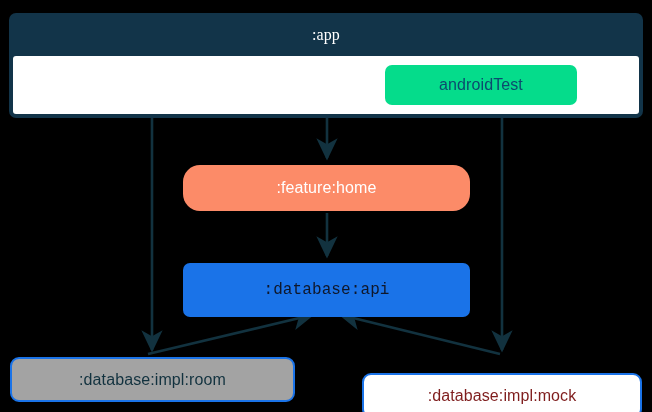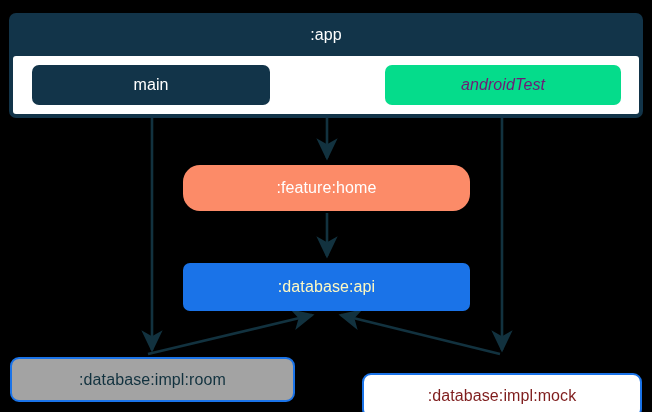--- a/index.html
+++ b/index.html
@@ -47,20 +47,21 @@
     position: absolute;
     left: 0;
     top: 0;
     width: 100%;
     height: 43px;
     display: flex;
     align-items: center;
     justify-content: center;
     color: #ffffff;
     font-size: 16px;
+    font-family: Liberation Serif, serif;
   }
   #app-inner {
     position: absolute;
     left: 4px;
     top: 43px;
     width: 626px;
     height: 58px;
     background: #ffffff;
     border-radius: 3px;
   }
@@ -69,44 +70,44 @@
     top: 65px;
     width: 238px;
     height: 40px;
     background: #123449;
     color: #ffffff;
     border-radius: 7px;
   }
   #node-androidtest {
     left: 385px;
     top: 65px;
-    width: 236px;
+    width: 192px;
     height: 40px;
     background: #05dc8b;
-    color: #701a75;
+    color: #0c4a6e;
     border-radius: 7px;
-    font-style: italic;
   }
   #node-feature-home {
     left: 183px;
     top: 165px;
     width: 287px;
     height: 46px;
     background: #fc8b68;
     color: #ffffff;
     border-radius: 17px;
   }
   #node-database-api {
     left: 183px;
     top: 263px;
     width: 287px;
-    height: 48px;
+    height: 54px;
     background: #1a73e8;
-    color: #fef9c3;
+    color: #0f172a;
     border-radius: 7px;
+    font-family: Liberation Mono, monospace;
   }
   #node-impl-room {
     left: 10px;
     top: 357px;
     width: 285px;
     height: 45px;
     background: #a3a3a3;
     color: #12323f;
     border: 2px solid #1a73e8;
     border-radius: 9px;
@@ -158,23 +159,20 @@
     <g>
       <line x1="500" y1="354" x2="341" y2="315" stroke="#12323f" stroke-width="2.6" marker-end="url(#arrowhead)"></line>
     </g>
   </svg>
 
   <div id="app-container" class="node">
     <div id="app-title">:app</div>
     <div id="app-inner"></div>
   </div>
 
-  <div id="node-main" class="node">
-    <span>main</span>
-  </div>
 
   <div id="node-androidtest" class="node">
     <span>androidTest</span>
   </div>
 
   <div id="node-feature-home" class="node">
     <span>:feature:home</span>
   </div>
 
   <div id="node-database-api" class="node">

